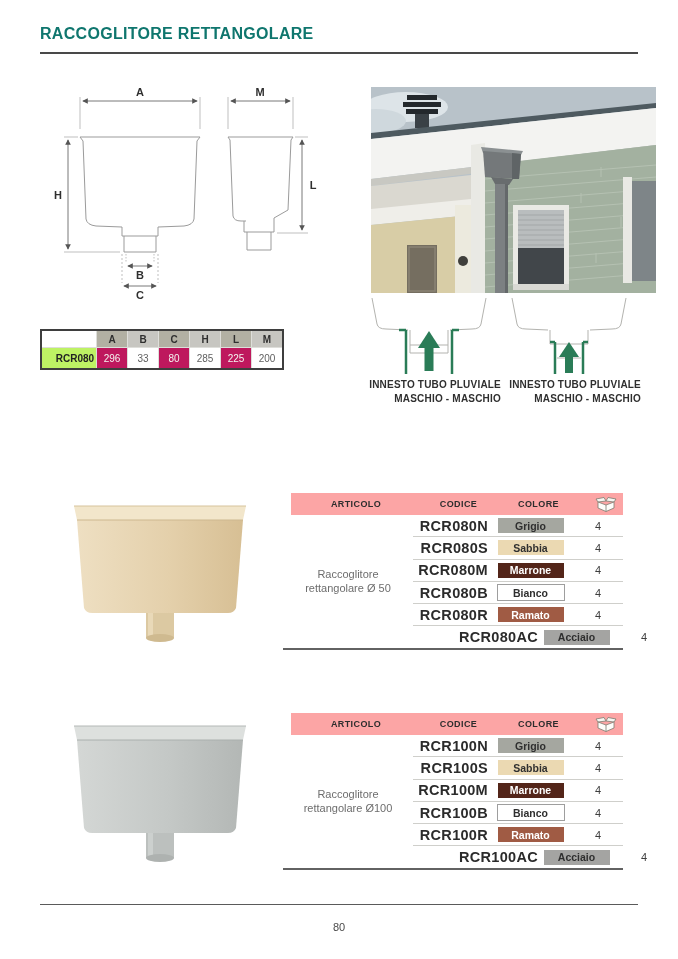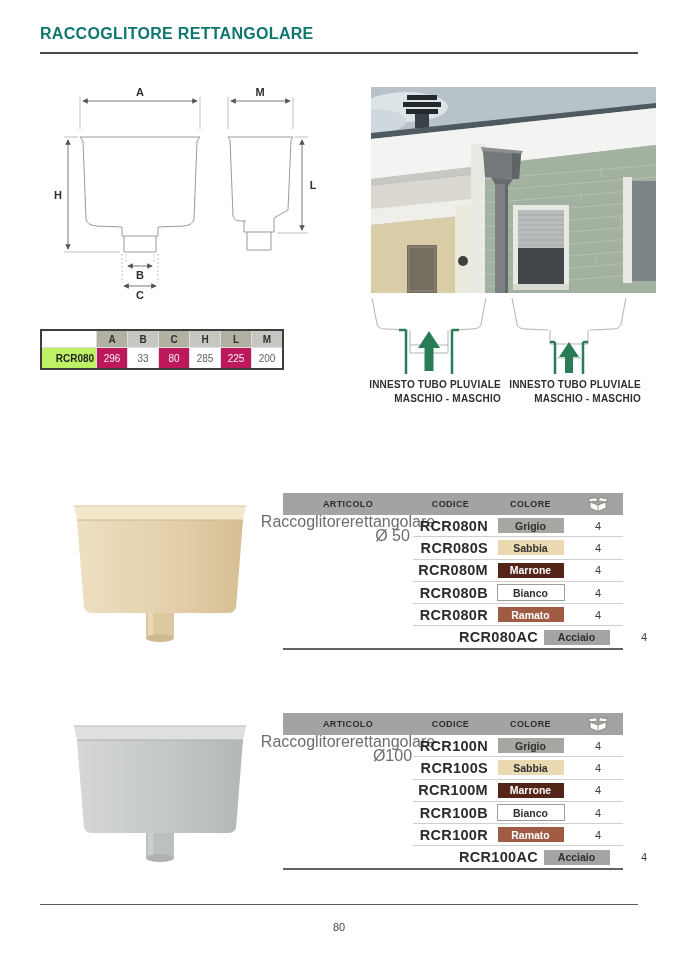--- a/index.html
+++ b/index.html
@@ -38,27 +38,27 @@
   
   .product-img{position:absolute;left:62px;}
   .product-img.one{top:496px;}
   .product-img.two{top:716px;}
 
   
   .ptable{position:absolute;left:283px;width:340px;}
   .ptable.one{top:493px;}
   .ptable.two{top:713px;}
   .ptable-header{display:grid;grid-template-columns:130px 75px 85px 50px;height:22px;
-    background:#a3a3a3;align-items:center;}
+    background:#fca5a5;align-items:center;margin-left:8px;}
   .ptable-header .hcell{text-align:center;font-size:9px;font-weight:700;color:#2d2d2d;
     letter-spacing:.4px;}
   .ptable-header .hicon{display:flex;justify-content:center;align-items:center;}
   .ptable-body{display:grid;grid-template-columns:130px 210px;border-bottom:2px solid #626262;}
-  .articolo-cell{display:flex;flex-direction:row;justify-content:center;text-align:center;
-    font-size:16px;color:#6d6d6d;line-height:14px;}
+  .articolo-cell{display:flex;flex-direction:column;justify-content:center;text-align:center;
+    font-size:11px;color:#6d6d6d;line-height:14px;}
   .prow{display:grid;grid-template-columns:75px 85px 50px;height:21.3px;align-items:center;
     border-bottom:1px solid #cfcfcb;}
   .prow:last-child{border-bottom:none;margin-left:46px;}
   .code{font-weight:700;font-size:14.5px;color:#2b2b2b;text-align:right;letter-spacing:.3px;}
   .swatch{width:66px;height:15px;margin:0 auto;display:flex;align-items:center;
     justify-content:center;font-size:10.5px;font-weight:700;}
   .qty{text-align:center;font-size:11px;color:#3e3e3e;}
 
   
   .footer-rule{position:absolute;left:40px;top:904px;width:598px;height:1px;background:#5a5a5a;}

